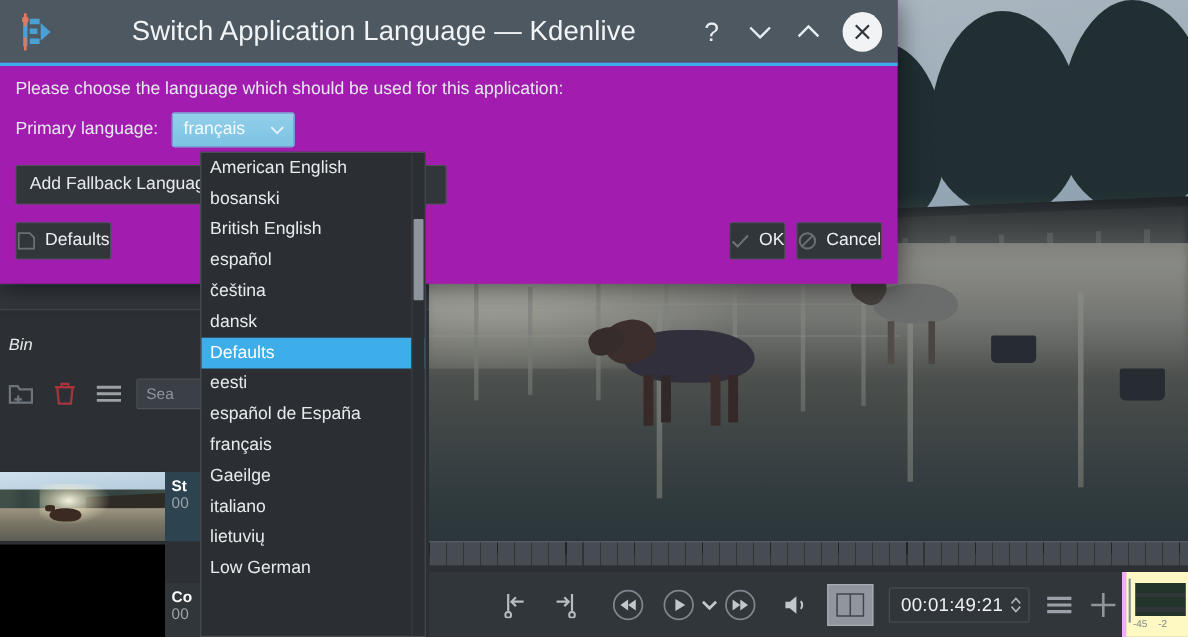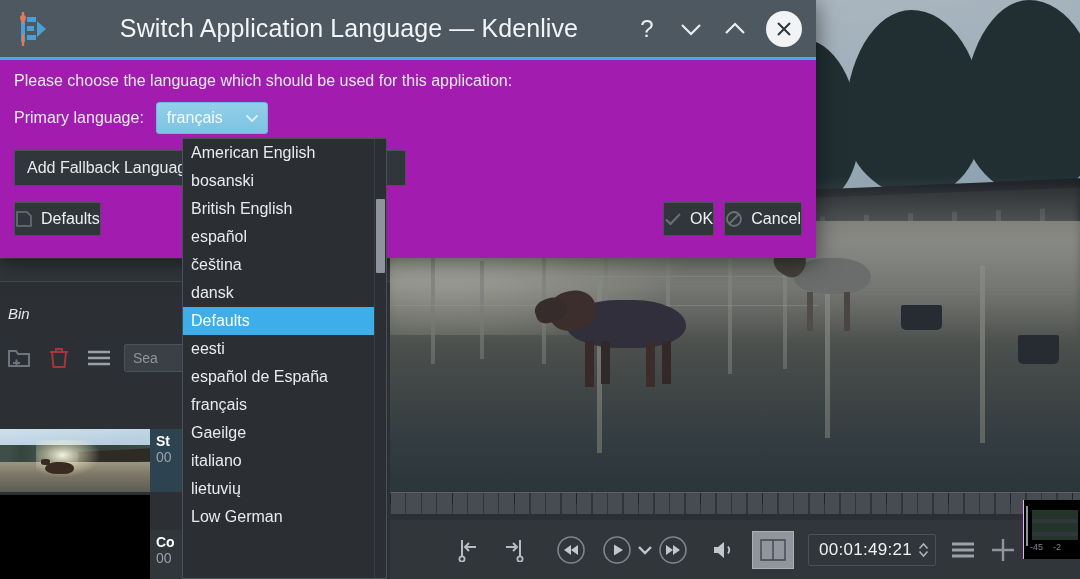--- a/index.html
+++ b/index.html
@@ -85,22 +85,22 @@
     width:34px;height:34px;display:flex;align-items:center;justify-content:center;
     color:#b7bcc2;flex:none;
   }
   .tcode{
     height:30px;display:flex;align-items:center;gap:6px;
     background:#31363b;border:1px solid #4a5057;border-radius:2px;
     padding:0 6px 0 10px;color:#eff1f3;font-size:17px;letter-spacing:.3px;
   }
   .spin{display:flex;flex-direction:column;gap:2px;color:#aeb4ba;line-height:6px;font-size:9px;}
   .meter{
-    position:absolute;right:0;top:500px;width:56px;height:59px;background:#000000;
-    border-left:1px solid #f0abfc;
+    position:absolute;right:0;top:520px;width:56px;height:59px;background:#fef9c3;
+    border-left:4px solid #f0abfc;
   }
   .meterbars{position:absolute;left:8px;top:10px;right:2px;height:30px;
     background:repeating-linear-gradient(180deg,#23342a 0 9px,#31363b 9px 13px);}
   .meterscale{position:absolute;left:6px;top:42px;right:0;color:#7e868e;font-size:9px;
     display:flex;gap:10px;}
   .meterline{position:absolute;left:2px;top:6px;width:2px;height:40px;background:#8b9199;}
 
   
   .leftdock{position:absolute;left:0;top:0;width:390px;height:579px;background:#2c3034;}
   .dockTopPane{position:absolute;left:0;top:258px;width:390px;height:22px;background:#31363b;

